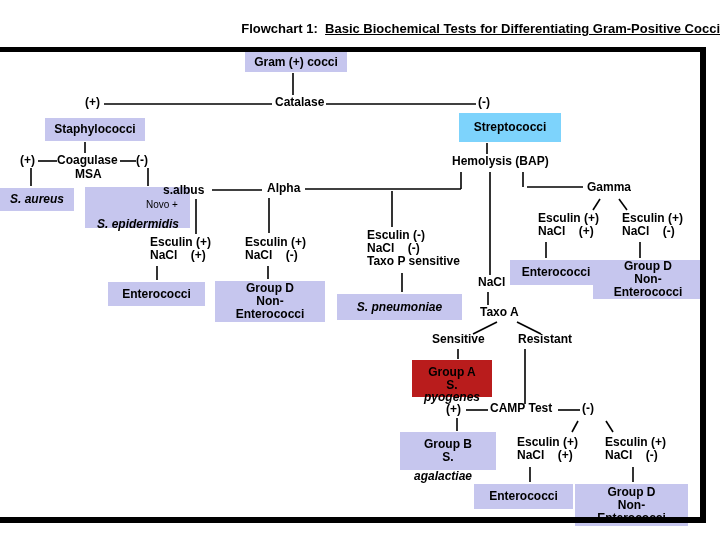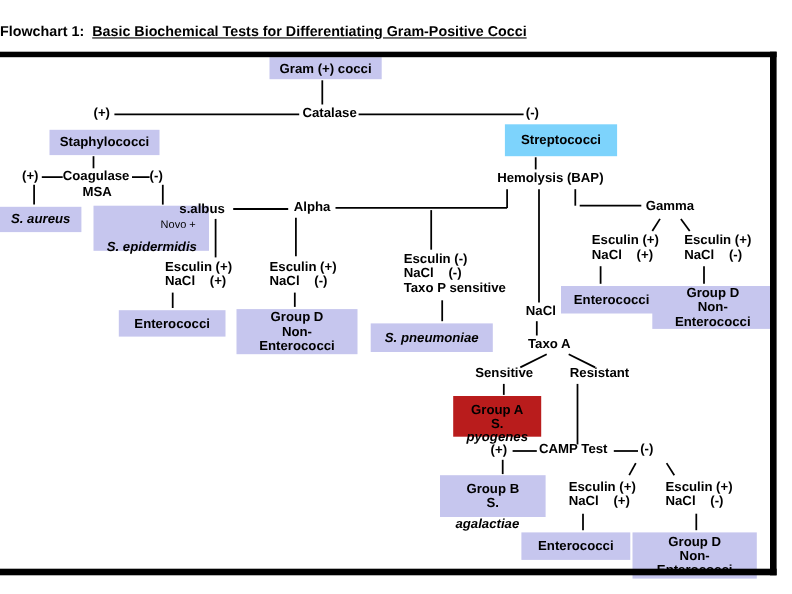--- a/index.html
+++ b/index.html
@@ -9,21 +9,21 @@
     overflow:hidden;
   }
   .lbl{position:absolute; font-weight:bold; font-size:12px; line-height:13px;
        white-space:nowrap; z-index:2;}
   .it{font-style:italic;}
   .sm{font-weight:normal; font-size:10px; line-height:11px;}
   .box{position:absolute; background:#c6c6ee; font-weight:bold; font-size:12px;
        line-height:13px; text-align:center; z-index:1;
        display:flex; flex-direction:column; justify-content:center; align-items:center;
        white-space:nowrap;}
-  #title{position:absolute; top:21px; left:0; width:720px; text-align:left;
+  #title{position:absolute; top:21px; left:0; width:720px; text-align:right;
          font-size:13px; font-weight:bold; z-index:2;}
   #title .u{text-decoration:underline;}
   #frame{position:absolute; left:0; top:47px; width:706px; height:476px;
          box-sizing:border-box; border-top:5px solid #000; border-right:6px solid #000;
          border-bottom:6px solid #000; z-index:5; pointer-events:none;}
   #wires{position:absolute; left:0; top:0; z-index:0;}
 </style>
 </head>
 <body>
 
@@ -108,21 +108,21 @@
       <div>Group D</div>
       <div>Non-</div>
       <div>Enterococci</div>
     </div>
 
   <div class="lbl" style="left:367px;top:229px;">
       <div>Esculin (-)</div>
       <div>NaCl&nbsp;&nbsp;&nbsp;&nbsp;(-)</div>
       <div>Taxo P sensitive</div>
     </div>
-  <div class="box it" style="left: 337px; top: 294px; width: 111px; height: 26px; background: rgb(198, 198, 238);">S. pneumoniae</div>
+  <div class="box it" style="left: 337px; top: 294px; width: 125px; height: 26px; background: rgb(198, 198, 238);">S. pneumoniae</div>
 
   <div class="box" style="left: 459px; top: 113px; width: 102px; height: 29px; background: #7dd3fc;">Streptococci</div>
   <div class="lbl" style="left:452px;top:155px;">Hemolysis (BAP)</div>
   <div class="lbl" style="left:267px;top:182px;">Alpha</div>
   <div class="lbl" style="left:478px;top:276px;">NaCl</div>
   <div class="lbl" style="left:587px;top:181px;">Gamma</div>
 
   <div class="lbl" style="left:538px;top:212px;">
       <div>Esculin (+)</div>
       <div>NaCl&nbsp;&nbsp;&nbsp;&nbsp;(+)</div>

